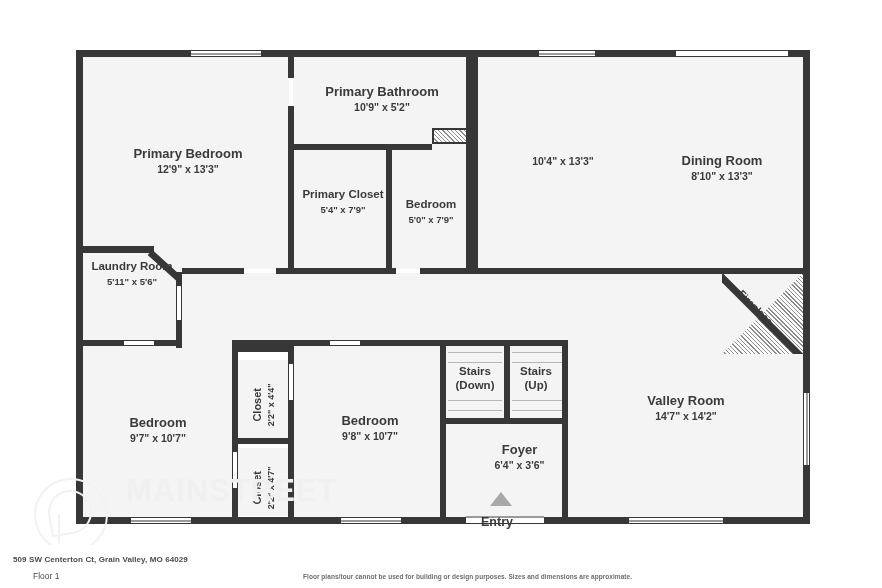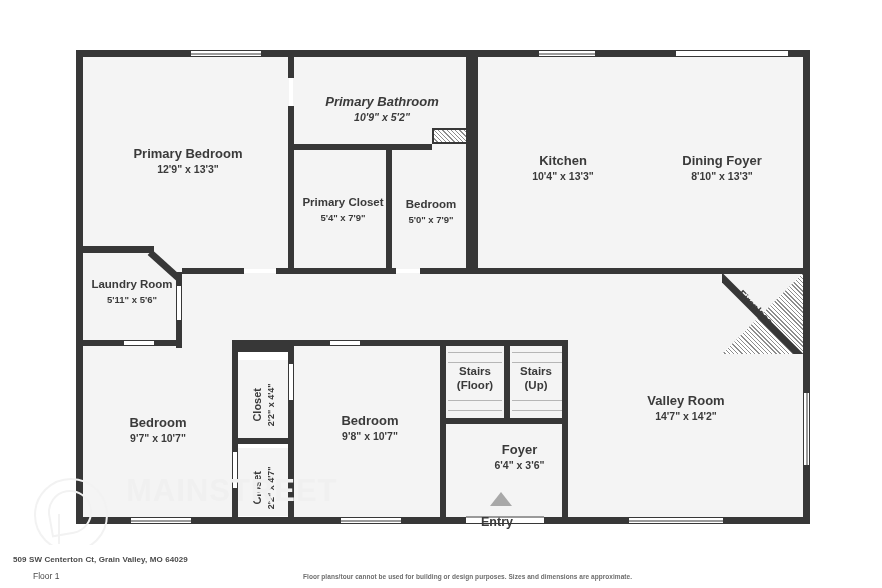--- a/index.html
+++ b/index.html
@@ -343,46 +343,45 @@
     <div class="gap" style="left:330px; top:341px; width:30px; height:4px;"></div>
     <div class="gap" style="left:289px; top:364px; width:4px; height:36px;"></div>
     <div class="gap" style="left:233px; top:452px; width:4px; height:36px;"></div>
     <div class="gap" style="left:177px; top:286px; width:4px; height:34px;"></div>
 
     <div class="label" style="left:88px; top:146px; width:200px;">
       <span class="nm">Primary Bedroom</span>
       <span class="dim">12'9" x 13'3"</span>
     </div>
 
-    <div class="label" style="left:294px; top:94px; width:176px;font-style:italic;">
+    <div class="label" style="left:294px; top:84px; width:176px;">
       <span class="nm">Primary Bathroom</span>
       <span class="dim">10'9" x 5'2"</span>
     </div>
 
-    <div class="label sm wrap" style="left:296px; top:196px; width:94px;">
+    <div class="label sm wrap" style="left:296px; top:188px; width:94px;">
       <span class="nm">Primary Closet</span>
       <span class="dim">5'4" x 7'9"</span>
     </div>
 
     <div class="label sm" style="left:392px; top:198px; width:78px;">
       <span class="nm">Bedroom</span>
       <span class="dim">5'0" x 7'9"</span>
     </div>
 
     <div class="label" style="left:478px; top:153px; width:170px;">
-      <span class="nm">Kitchen</span>
       <span class="dim">10'4" x 13'3"</span>
     </div>
 
     <div class="label" style="left:640px; top:153px; width:164px;">
-      <span class="nm">Dining Foyer</span>
+      <span class="nm">Dining Room</span>
       <span class="dim">8'10" x 13'3"</span>
     </div>
 
-    <div class="label sm wrap" style="left:84px; top:278px; width:96px;">
+    <div class="label sm wrap" style="left:84px; top:260px; width:96px;">
       <span class="nm">Laundry Room</span>
       <span class="dim">5'11" x 5'6"</span>
     </div>
 
     <div class="label" style="left:84px; top:415px; width:148px;">
       <span class="nm">Bedroom</span>
       <span class="dim">9'7" x 10'7"</span>
     </div>
 
     <div class="label" style="left:296px; top:413px; width:148px;">
@@ -405,21 +404,21 @@
       <span class="dim">14'7" x 14'2"</span>
     </div>
 
     <div class="label" style="left:446px; top:442px; width:147px;">
       <span class="nm">Foyer</span>
       <span class="dim">6'4" x 3'6"</span>
     </div>
 
     <div class="label sm stair-label" style="left:446px; top:365px; width:58px;">
       <span class="nm">Stairs</span>
-      <span class="nm">(Floor)</span>
+      <span class="nm">(Down)</span>
     </div>
     <div class="label sm stair-label" style="left:510px; top:365px; width:52px;">
       <span class="nm">Stairs</span>
       <span class="nm">(Up)</span>
     </div>
 
     <div class="entry-arrow" style="left:490px; top:492px;"></div>
     <div class="entry-text" style="left:481px; top:515px;">Entry</div>
 
     <div id="watermark">

